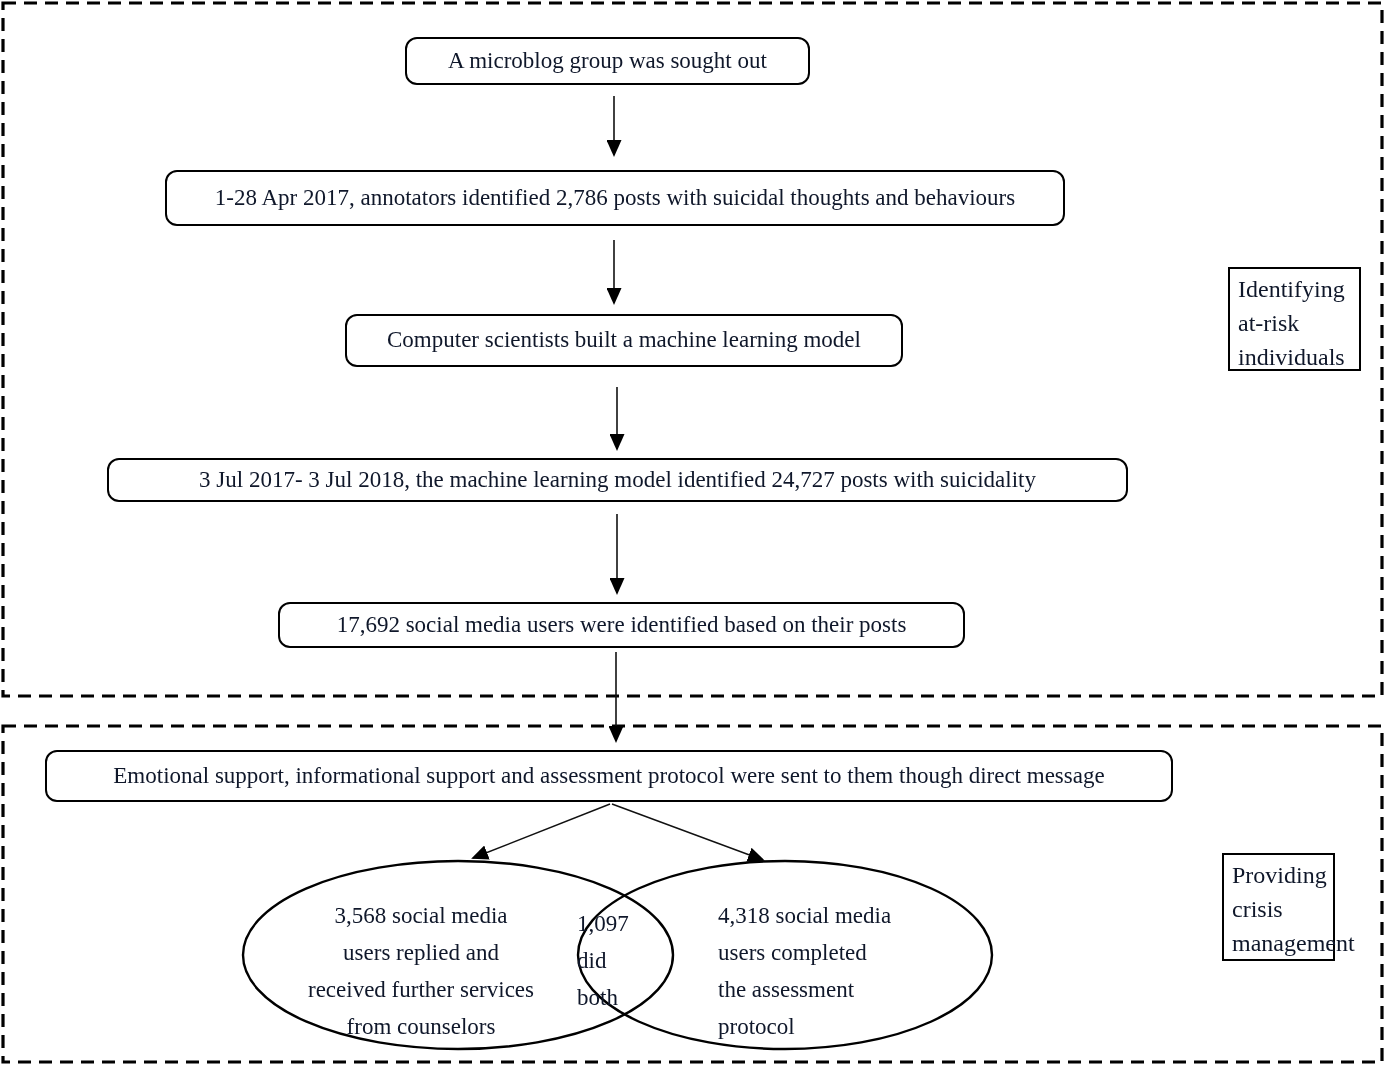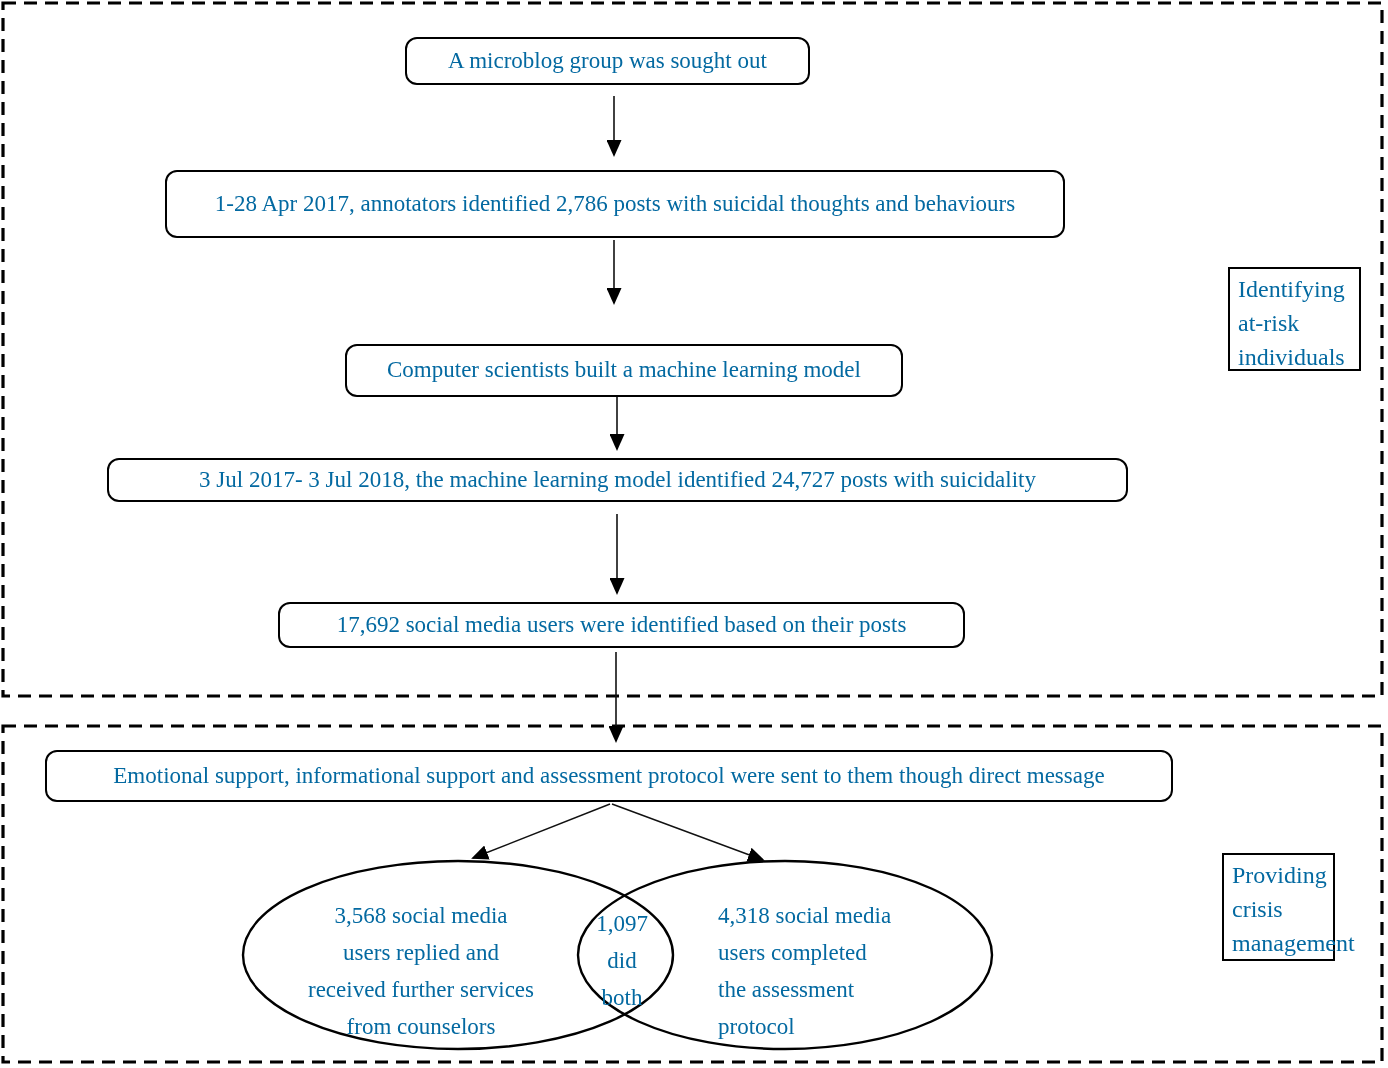--- a/index.html
+++ b/index.html
@@ -6,21 +6,21 @@
     margin: 0;
     padding: 0;
     background: #ffffff;
   }
   #canvas {
     position: relative;
     width: 1388px;
     height: 1068px;
     background: #ffffff;
     font-family: "Liberation Serif", "DejaVu Serif", serif;
-    color: #0369a1;
+    color: #0f172a;
     overflow: hidden;
   }
   #overlay {
     position: absolute;
     left: 0;
     top: 0;
     width: 1388px;
     height: 1068px;
   }
   .flow-box {
@@ -79,44 +79,44 @@
 
     <line x1="610" y1="804" x2="473" y2="858" stroke="#111111" stroke-width="1.4" marker-end="url(#ah)"></line>
     <line x1="612" y1="804" x2="763" y2="860" stroke="#111111" stroke-width="1.4" marker-end="url(#ah)"></line>
 
     <ellipse cx="458" cy="955" rx="215" ry="94" fill="none" stroke="#000000" stroke-width="2.4"></ellipse>
     <ellipse cx="785" cy="955" rx="207" ry="94" fill="none" stroke="#000000" stroke-width="2.4"></ellipse>
   </svg>
 
   <div class="flow-box" style="left:405px; top:37px; width:405px; height:48px;">A microblog group was sought out</div>
 
-  <div class="flow-box" style="left:165px; top:170px; width:900px; height:68px;">1-28 Apr 2017, annotators identified 2,786 posts with suicidal thoughts and behaviours</div>
+  <div class="flow-box" style="left:165px; top:170px; width:900px; height:56px;">1-28 Apr 2017, annotators identified 2,786 posts with suicidal thoughts and behaviours</div>
 
-  <div class="flow-box" style="left:345px; top:314px; width:558px; height:53px;margin-top:30px;">Computer scientists built a machine learning model</div>
+  <div class="flow-box" style="left:345px; top:314px; width:558px; height:53px;">Computer scientists built a machine learning model</div>
 
   <div class="flow-box" style="left:107px; top:458px; width:1021px; height:44px;">3 Jul 2017- 3 Jul 2018, the machine learning model identified 24,727 posts with suicidality</div>
 
   <div class="flow-box" style="left:278px; top:602px; width:687px; height:46px;">17,692 social media users were identified based on their posts</div>
 
   <div class="flow-box" style="left:45px; top:750px; width:1128px; height:52px;">Emotional support, informational support and assessment protocol were sent to them though direct message</div>
 
   <div class="side-label multiline" style="left:1228px; top:267px; width:133px; height:104px;">Identifying
 at-risk
 individuals</div>
 
   <div class="side-label multiline" style="left:1222px; top:853px; width:113px; height:108px;">Providing
 crisis
 management</div>
 
   <div class="venn-text multiline" style="left:285px; top:897px; width:272px; text-align:center;">3,568 social media
 users replied and
 received further services
 from counselors</div>
 
-  <div class="venn-text multiline" style="left:577px; top:905px; width:90px; text-align:center;">1,097
+  <div class="venn-text multiline" style="left:577px; top:905px; width:90px; text-align:left;">1,097
 did
 both</div>
 
   <div class="venn-text multiline" style="left:718px; top:897px; width:228px; text-align:left;">4,318 social media
 users completed
 the assessment
 protocol</div>
 
 </div>
 

